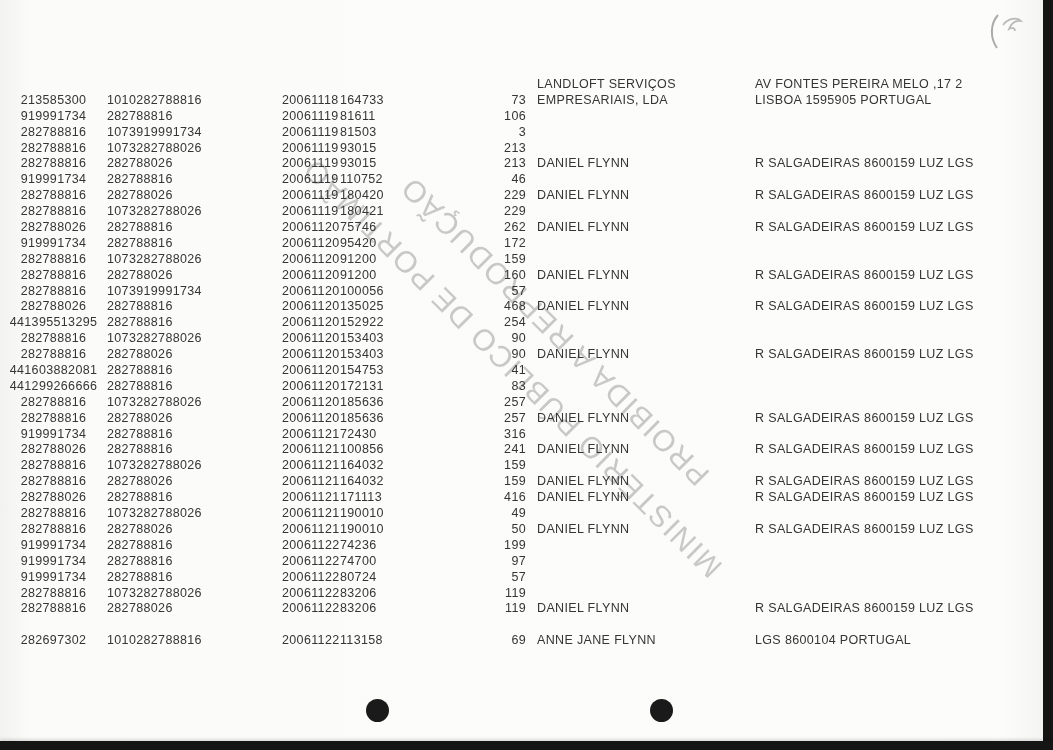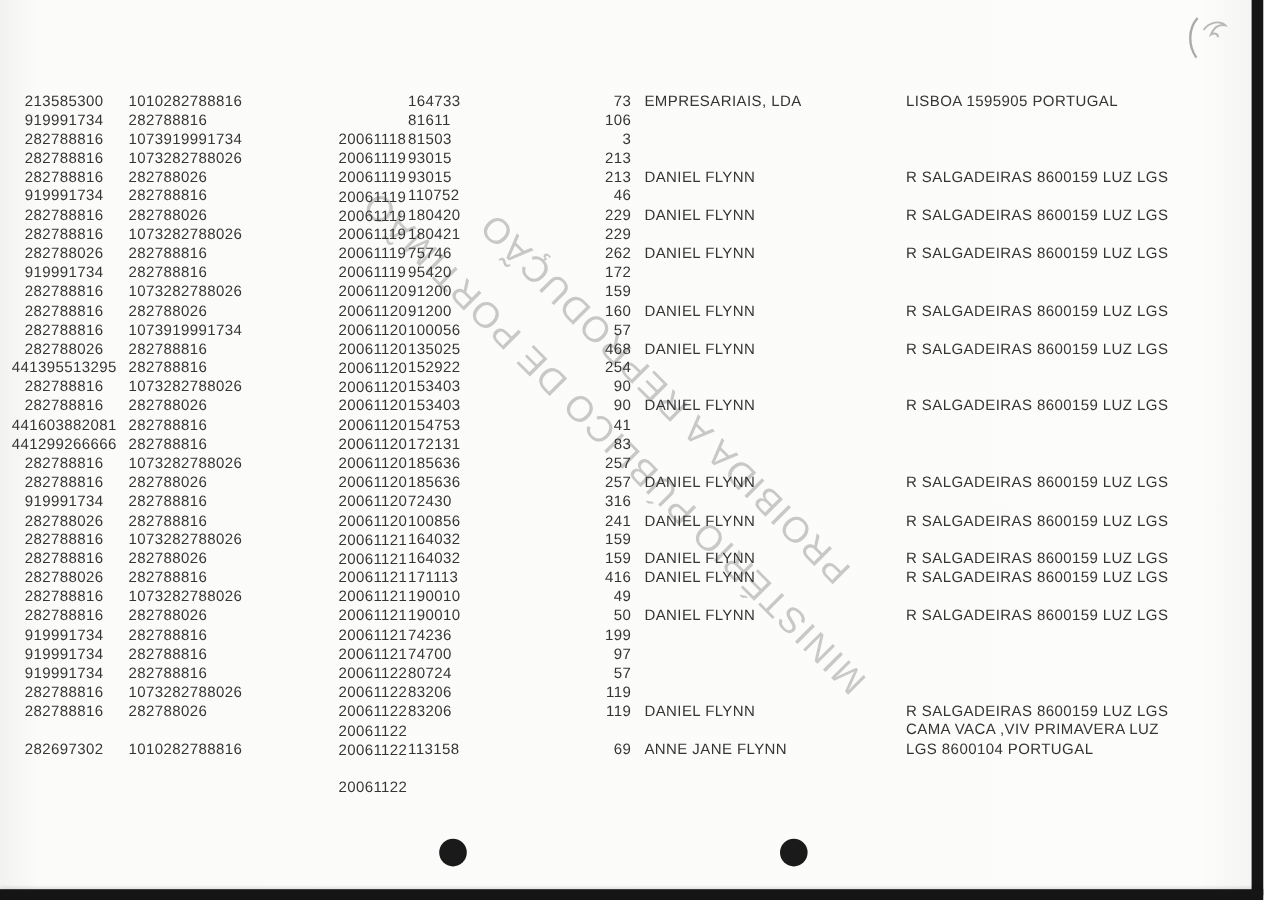--- a/index.html
+++ b/index.html
@@ -14,21 +14,21 @@
   }
   
   .rows{position:absolute;left:0;top:77px;width:1010px;}
   .trow{
     display:flex;height:15.9px;line-height:15.9px;
     font-size:12.5px;color:#353535;letter-spacing:.35px;white-space:nowrap;
   }
   .cell{display:block;box-sizing:border-box;}
   .c1{width:107px;text-align:center;}
   .c2{width:133px;text-align:left;}
-  .c3{width:100px;padding-left:42px;margin-top:32px;}
+  .c3{width:100px;padding-left:42px;}
   .c4{width:90px;text-align:left;}
   .c5{width:96px;text-align:right;}
   .c6{width:224px;padding-left:11px;}
   .c7{width:253px;padding-left:5px;}
   
   .watermark{
     position:absolute;left:250px;top:295px;width:570px;
     transform:rotate(-135deg);
     color:#c3c3c3;opacity:.9;
     font-size:30px;line-height:56px;letter-spacing:1.5px;
@@ -49,20 +49,29 @@
 
 <div class="page">
 
   <div class="watermark">
     <span>MINISTÉRIO PÚBLICO DE PORTIMÃO</span>
     <span>PROIBIDA A REPRODUÇÃO</span>
   </div>
 
   <div class="rows">
       <div class="trow">
+        <span class="cell c1"></span>
+        <span class="cell c2"></span>
+        <span class="cell c3"></span>
+        <span class="cell c4"></span>
+        <span class="cell c5"></span>
+        <span class="cell c6">LANDLOFT SERVIÇOS</span>
+        <span class="cell c7">AV FONTES PEREIRA MELO ,17 2</span>
+      </div>
+      <div class="trow">
         <span class="cell c1">213585300</span>
         <span class="cell c2">1010282788816</span>
         <span class="cell c3">20061118</span>
         <span class="cell c4">164733</span>
         <span class="cell c5">73</span>
         <span class="cell c6">EMPRESARIAIS, LDA</span>
         <span class="cell c7">LISBOA 1595905 PORTUGAL</span>
       </div>
       <div class="trow">
         <span class="cell c1">919991734</span>
@@ -352,21 +361,20 @@
         <span class="cell c6">DANIEL FLYNN</span>
         <span class="cell c7">R SALGADEIRAS 8600159 LUZ LGS</span>
       </div>
       <div class="trow">
         <span class="cell c1"></span>
         <span class="cell c2"></span>
         <span class="cell c3"></span>
         <span class="cell c4"></span>
         <span class="cell c5"></span>
         <span class="cell c6"></span>
-        <span class="cell c7">CAMA VACA ,VIV PRIMAVERA LUZ</span>
       </div>
       <div class="trow">
         <span class="cell c1">282697302</span>
         <span class="cell c2">1010282788816</span>
         <span class="cell c3">20061122</span>
         <span class="cell c4">113158</span>
         <span class="cell c5">69</span>
         <span class="cell c6">ANNE JANE FLYNN</span>
         <span class="cell c7">LGS 8600104 PORTUGAL</span>
       </div>

